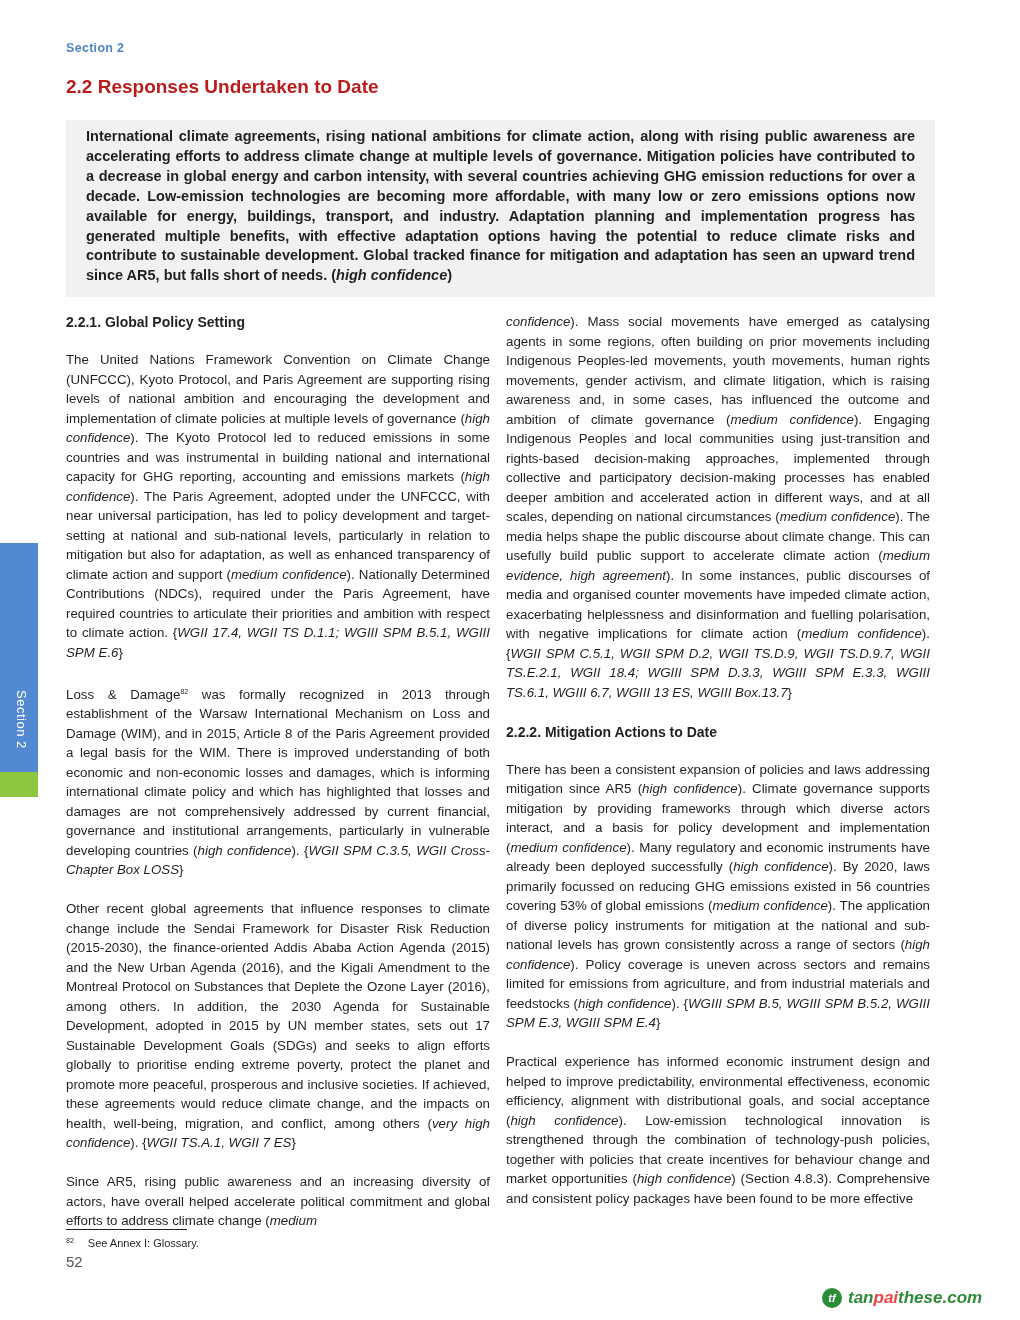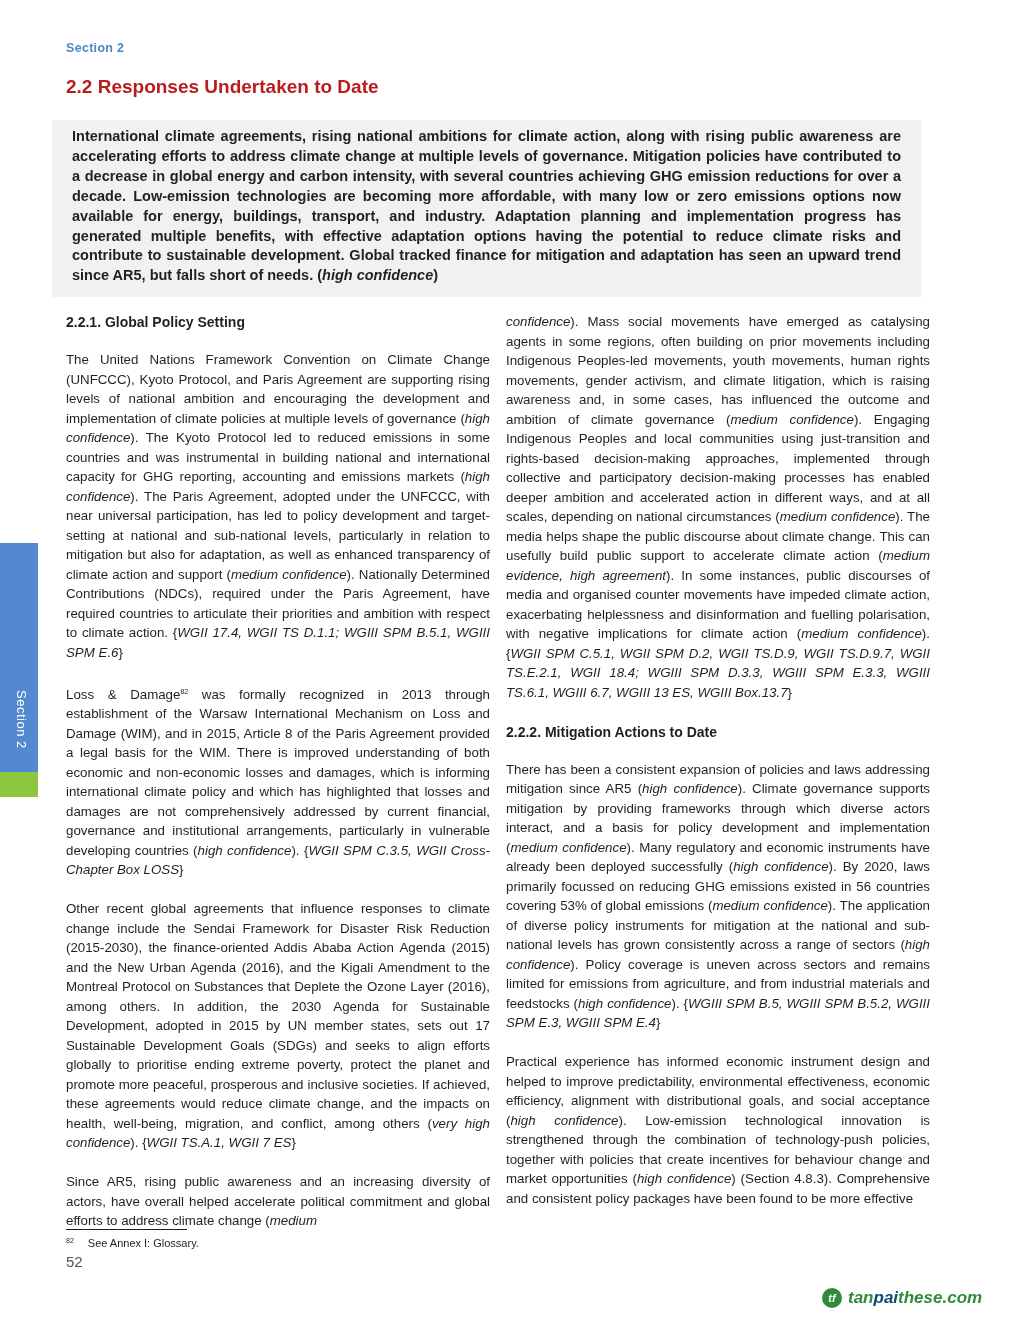--- a/index.html
+++ b/index.html
@@ -1,41 +1,41 @@
 <!DOCTYPE html>
 <html><head>
 <meta charset="utf-8">
 <style>
   html, body { margin:0; padding:0; }
   body { width:1020px; height:1320px; background:#ffffff; position:relative; overflow:hidden;
          font-family:"Liberation Sans", sans-serif; color:#231f20; }
   .section-label { position:absolute; left:66px; top:41px; font-size:12.5px; font-weight:bold; color:#4f86c6; letter-spacing:0.3px; }
   .page-title { position:absolute; left:66px; top:76px; font-size:19px; font-weight:bold; color:#b91c1c; margin:0; }
-  .summary-box { position:absolute; left:52px; top:120px; width:869px; height:177px; background:#f1f1f1; box-sizing:border-box; padding:7px 20px 0 20px; }
+  .summary-box { position:absolute; left:66px; top:120px; width:869px; height:177px; background:#f1f1f1; box-sizing:border-box; padding:7px 20px 0 20px; }
   .summary-box p { margin:0; font-size:14.5px; line-height:19.9px; font-weight:bold; text-align:justify; color:#231f20; }
   .col { position:absolute; top:312px; width:424px; font-size:13.3px; line-height:19.5px; text-align:justify; }
   .col.left { left:66px; }
   .col.right { left:506px; }
   .col h3 { font-size:14px; font-weight:bold; margin:0 0 18px 0; line-height:20px; }
   .col p { margin:0 0 19.5px 0; }
   .col p:last-child { margin-bottom:0; }
   i, em { font-style:italic; }
   .footnote-rule { position:absolute; left:66px; top:1229px; width:121px; height:1px; background:#231f20; }
   .footnote { position:absolute; left:66px; top:1237px; font-size:11px; color:#231f20; }
   .footnote sup { font-size:7px; margin-right:14px; vertical-align:top; }
   .page-number { position:absolute; left:66px; top:1253px; font-size:15px; color:#555; }
   .side-tab { position:absolute; left:0; top:543px; width:38px; height:229px; background:#5389d1; }
   .side-tab-green { position:absolute; left:0; top:772px; width:38px; height:25px; background:#8dc63f; }
   .side-tab-text { position:absolute; left:9px; top:690px; width:20px; height:70px; color:#fff; font-size:13px;
                    writing-mode:vertical-rl; letter-spacing:0.5px; }
   .watermark { position:absolute; left:822px; top:1288px; display:flex; align-items:center; gap:6px; }
   .wm-logo { width:20px; height:20px; border-radius:50%; background:#2e8b3a; color:#fff; font-size:11px; font-weight:bold;
              display:flex; align-items:center; justify-content:center; font-style:italic; }
   .wm-text { font-size:17px; font-weight:bold; font-style:italic; }
-  .wm-a { color:#2e8b3a; } .wm-b { color:#0c4a6e; }
+  .wm-a { color:#2e8b3a; } .wm-b { color:#ef4444; }
   .sup { font-size:7px; vertical-align:super; }
 </style>
 </head>
 <body>
 
 <div class="section-label">Section 2</div>
 <h1 class="page-title">2.2 Responses Undertaken to Date</h1>
 
 <div class="summary-box">
   <p><span>International climate agreements, rising national ambitions for climate action, along with rising public awareness are accelerating efforts to address climate change at multiple levels of governance. Mitigation policies have contributed to a decrease in global energy and carbon intensity, with several countries achieving GHG emission reductions for over a decade. Low-emission technologies are becoming more affordable, with many low or zero emissions options now available for energy, buildings, transport, and industry. Adaptation planning and implementation progress has generated multiple benefits, with effective adaptation options having the potential to reduce climate risks and contribute to sustainable development. Global tracked finance for mitigation and adaptation has seen an upward trend since AR5, but falls short of needs. (</span><i>high confidence</i><span>)</span></p>

